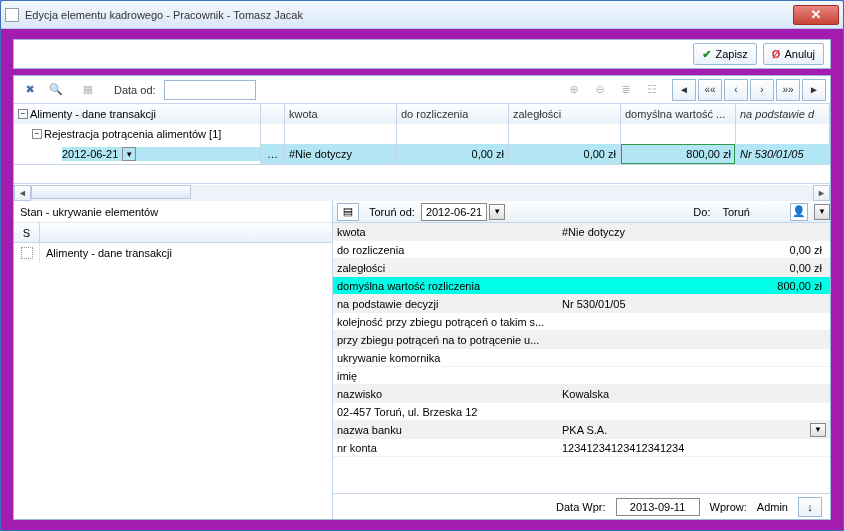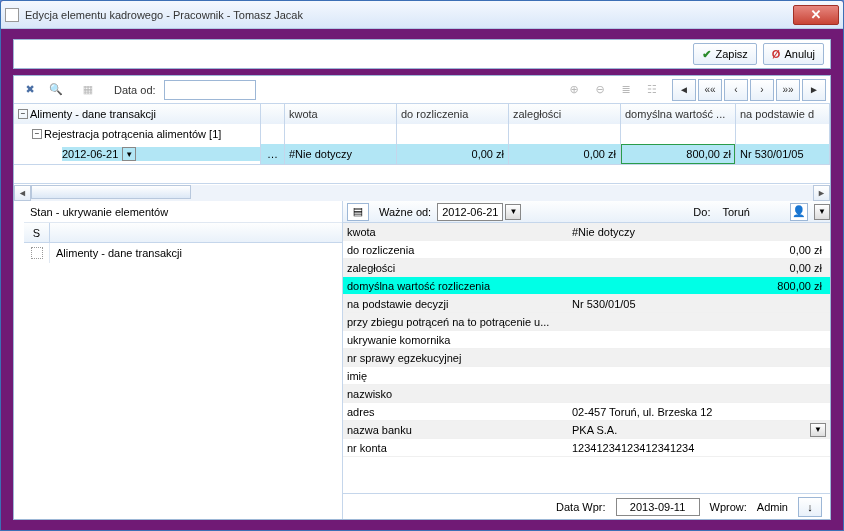--- a/index.html
+++ b/index.html
@@ -1,17 +1,17 @@
 <!DOCTYPE html>
 <html><head>
 <meta charset="utf-8">
 <style>
 * { box-sizing: border-box; margin: 0; padding: 0; font-family: "Segoe UI", Tahoma, sans-serif; font-size: 11px; }
 body { background: #5b8fd6; padding: 0; }
-.window { width: 844px; height: 531px; background: #701a75; border: 1px solid #3c6fb5; border-radius: 3px 3px 0 0; overflow: hidden; display: flex; flex-direction: column; }
+.window { width: 844px; height: 531px; background: #a21caf; border: 1px solid #3c6fb5; border-radius: 3px 3px 0 0; overflow: hidden; display: flex; flex-direction: column; }
 .titlebar { height: 28px; background: linear-gradient(#f4f8fe, #d9e7f9); display: flex; align-items: center; padding: 0 4px; border-bottom: 1px solid #b3c9e5; }
 .titlebar .icn { width: 14px; height: 14px; background: #fff; border: 1px solid #999; margin-right: 6px; }
 .titlebar .title { flex: 1; color: #333; }
 .titlebar .close { width: 46px; height: 20px; background: linear-gradient(#e7877f,#c84436); border: 1px solid #a03026; border-radius: 2px; display:flex; align-items:center; justify-content:center; color:#fff; font-weight:bold; font-size:13px; }
 .content { flex:1; padding:10px 12px; display:flex; flex-direction:column; gap:6px; }
 .panel { border:1px solid #9db7d6; background:#fff; }
 .topbar { height:30px; display:flex; align-items:center; justify-content:flex-end; gap:6px; padding:0 6px; }
 .btn { height:22px; border:1px solid #9db7d6; background:linear-gradient(#fff,#e9f1fa); border-radius:2px; display:flex; align-items:center; padding:0 8px; gap:4px; cursor:pointer; }
 .btn .chk { color:#2a8a2a; font-weight:bold; }
 .btn .xx { color:#c33; font-weight:bold; }
@@ -33,31 +33,31 @@
 .gcell { border-right:1px solid #c5d6eb; display:flex; align-items:center; padding:0 4px; overflow:hidden; white-space:nowrap; }
 .ghdr { background:linear-gradient(#fdfefe,#e9f1fa); color:#333; }
 .gval { background:#b2e6f5; }
 .gval.money { justify-content:flex-end; }
 .gval.hilite { background:#b2e6f5; box-shadow: inset 0 0 0 1px #2a9c4a; }
 .c1 { width:24px; }
 .c2 { width:112px; }
 .c3 { width:112px; }
 .c4 { width:112px; }
 .c5 { width:115px; }
-.c6 { flex:1; }
+.c6 { flex:1;font-style:italic; }
 .date-sel { background:#b2e6f5; display:flex; align-items:center; width:100%; }
 .date-sel .dd { width:14px; height:14px; border:1px solid #888; display:flex; align-items:center; justify-content:center; margin-left:4px; cursor:pointer; font-size:8px; }
 
 .hscroll { height:18px; display:flex; align-items:center; border-top:1px solid #c5d6eb; }
 .hs-btn { width:17px; height:16px; border:1px solid #b8c8dd; background:linear-gradient(#fff,#e6eef8); display:flex; align-items:center; justify-content:center; font-size:9px; color:#555; cursor:pointer; }
 .hs-track { flex:1; height:16px; background:#eef3fa; position:relative; }
 .hs-thumb { position:absolute; left:0; top:0; width:160px; height:14px; border:1px solid #b8c8dd; background:linear-gradient(#fff,#dce8f6); }
 
 .lower { display:flex; flex:1; }
-.left-pane { width:319px; border-right:1px solid #c5d6eb; display:flex; flex-direction:column;margin-left:10px; }
+.left-pane { width:319px; border-right:1px solid #c5d6eb; display:flex; flex-direction:column; }
 .pane-title { height:22px; display:flex; align-items:center; padding:0 6px; background:#fff; border-bottom:1px solid #e0e8f2; }
 .list-hdr { display:flex; height:20px; background:linear-gradient(#fdfefe,#e9f1fa); border-bottom:1px solid #c5d6eb; }
 .list-hdr .lh1 { width:26px; border-right:1px solid #c5d6eb; display:flex; align-items:center; justify-content:center; }
 .list-hdr .lh2 { flex:1; display:flex; align-items:center; padding:0 6px; }
 .list-row { display:flex; height:20px; }
 .list-row .lr1 { width:26px; border-right:1px solid #e0e8f2; display:flex; align-items:center; justify-content:center; }
 .chkbox { width:12px; height:12px; border:1px dotted #999; }
 .list-row .lr2 { flex:1; display:flex; align-items:center; padding:0 6px; }
 
 .right-pane { flex:1; display:flex; flex-direction:column; }
@@ -188,21 +188,21 @@
             <div class="lr1">
                 <div class="chkbox"></div>
               </div>
             <div class="lr2">Alimenty - dane transakcji</div>
           </div>
         </div>
 
         <div class="right-pane">
           <div class="rp-header">
             <div class="icn-btn">▤</div>
-            <span class="lbl">Ważne od:</span>
+            <span class="lbl">Toruń od:</span>
             <div class="datebox">
                 <span>2012-06-21</span>
               </div>
             <div class="dropbtn">▼</div>
             <div style="flex:1;"></div>
             <span class="lbl">Do:</span>
             <span class="lbl">Toruń</span>
             <div style="width:30px;"></div>
             <div class="icn-btn" style="width:18px;">👤</div>
             <div class="dropbtn">▼</div>
@@ -221,40 +221,40 @@
                 <div class="v money">0,00 zł</div>
               </div>
               <div class="rp-row sel">
                 <div class="k">domyślna wartość rozliczenia</div>
                 <div class="v money">800,00 zł</div>
               </div>
               <div class="rp-row alt">
                 <div class="k">na podstawie decyzji</div>
                 <div class="v">Nr 530/01/05</div>
               </div>
+              <div class="rp-row">
+                <div class="k">kolejność przy zbiegu potrąceń o takim s...</div>
+                <div class="v"></div>
+              </div>
               <div class="rp-row alt">
                 <div class="k">przy zbiegu potrąceń na to potrącenie u...</div>
                 <div class="v"></div>
               </div>
               <div class="rp-row">
                 <div class="k">ukrywanie komornika</div>
                 <div class="v"></div>
               </div>
-              <div class="rp-row alt">
-                <div class="k">nr sprawy egzekucyjnej</div>
-                <div class="v"></div>
-              </div>
               <div class="rp-row">
                 <div class="k">imię</div>
               </div>
               <div class="rp-row alt">
                 <div class="k">nazwisko</div>
-              </div>
-              <div class="rp-row">
-                <div class="k">adres</div>
+                <div class="v">Kowalska</div>
+              </div>
+              <div class="rp-row">
                 <div class="v">02-457 Toruń, ul. Brzeska 12</div>
               </div>
               <div class="rp-row alt">
                 <div class="k">nazwa banku</div>
                 <div class="v">PKA S.A.</div>
                 <div class="drop">▼</div>
               </div>
               <div class="rp-row">
                 <div class="k">nr konta</div>
                 <div class="v">12341234123412341234</div>

